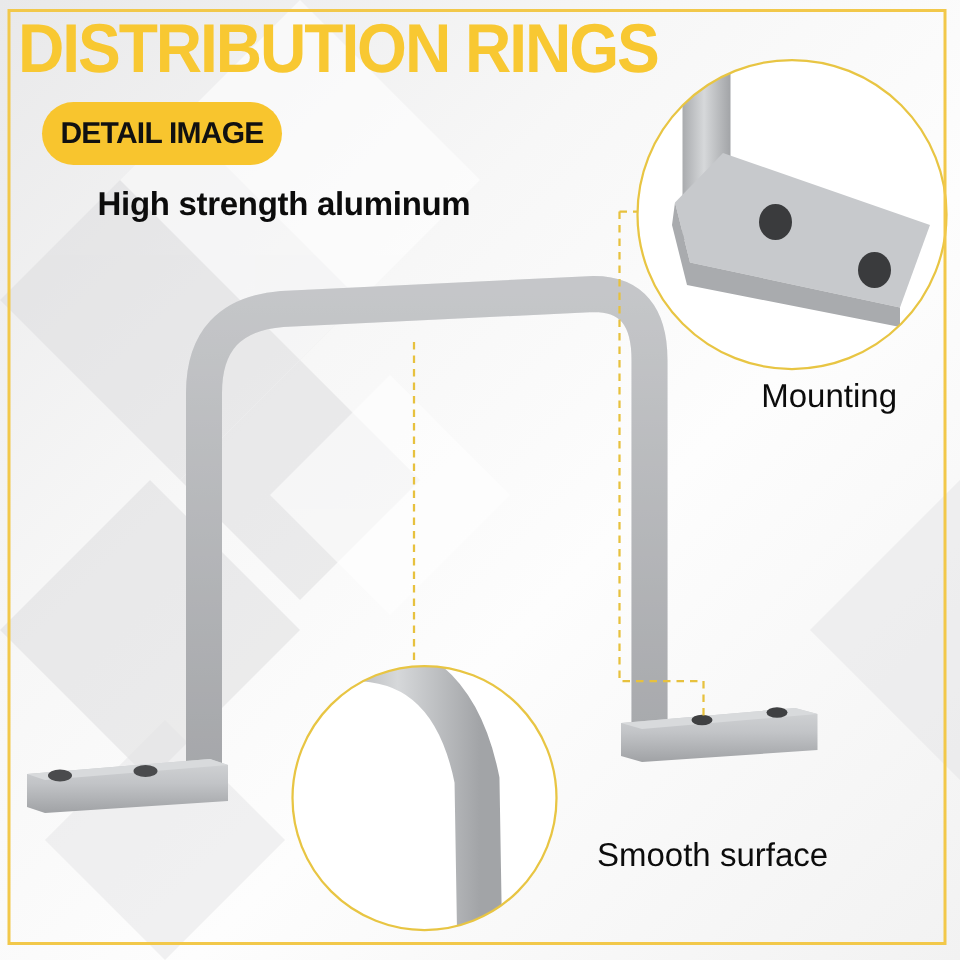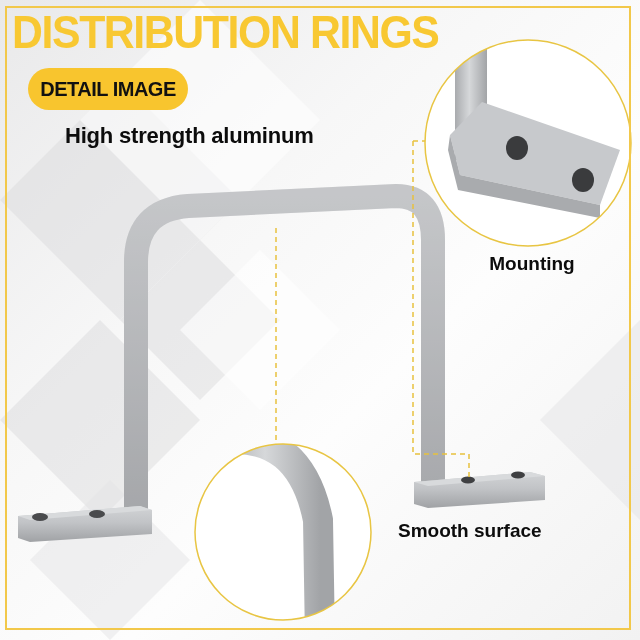--- a/index.html
+++ b/index.html
@@ -20,23 +20,23 @@
       transform: scaleX(0.93); transform-origin: left top; line-height: 56px;
     }
     .pill {
       position: absolute; left: 28px; top: 68px; height: 42px; width: 160px;
       background: #f8c52e; border-radius: 22px;
       display: flex; align-items: center; justify-content: center; text-align: center;
     }
     .pill span { font-weight: 700; font-size: 20px; letter-spacing: -0.5px; color: #111; }
     .features { position: absolute; left: 20px; top: 120px; margin-left: 45px; }
     .features div { font-weight: 700; font-size: 22px; color: #0c0c0c; line-height: 31px; letter-spacing: -0.2px; }
-    .label { position: absolute; font-weight: 700; font-size: 19px; color: #0c0c0c; text-align: center; line-height: 28px; }
+    .label { position: absolute; font-weight: 400; font-size: 22px; color: #0c0c0c; text-align: right; line-height: 28px; }
     .label-mount { left: 466px; top: 250px; width: 132px; }
-    .label-smooth { left: 370px; top: 517px; padding-left: 28px; }
+    .label-smooth { left: 370px; top: 556px; padding-left: 28px; }
     svg.art { position: absolute; left: 0; top: 0; }
   </style>
 </head>
 <body>
 
 <div class="canvas">
 
   <svg class="bg-diamonds" width="640" height="640" viewBox="0 0 640 640">
     <g fill="#d9d9db" opacity="0.45">
       <polygon points="0,200 120,80 240,200 120,320"></polygon>

